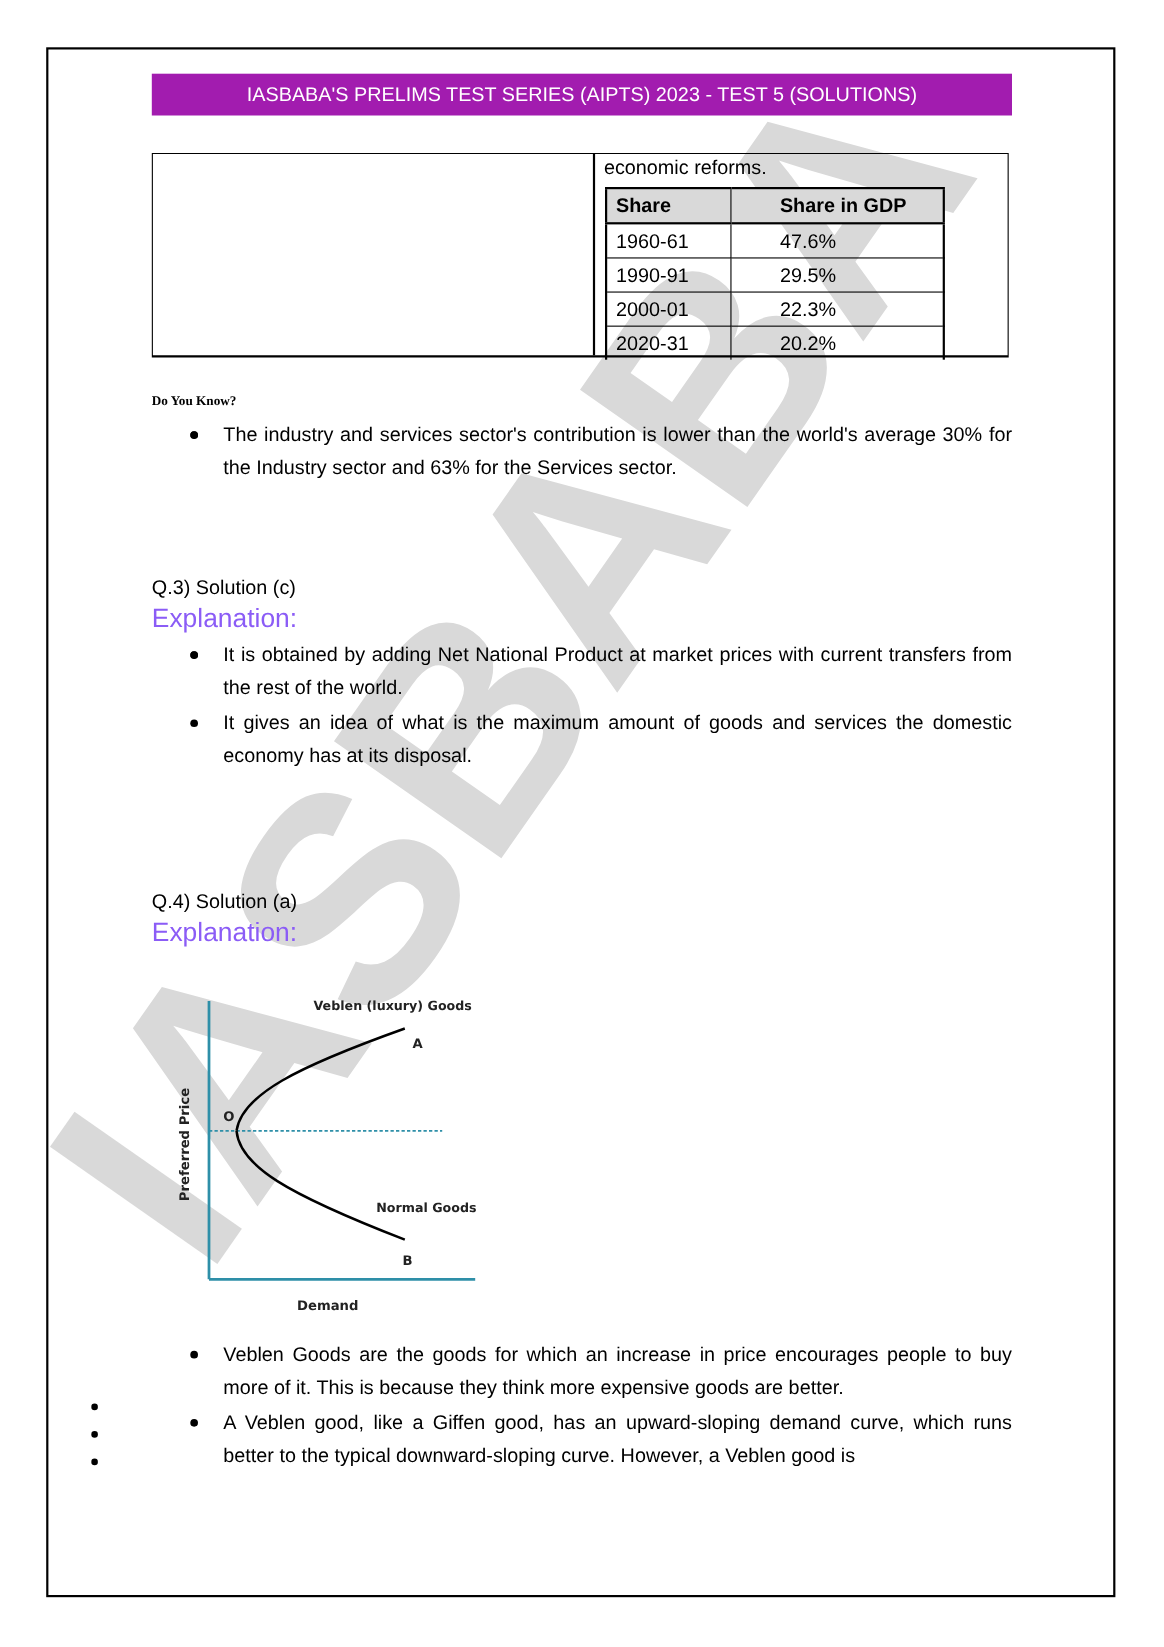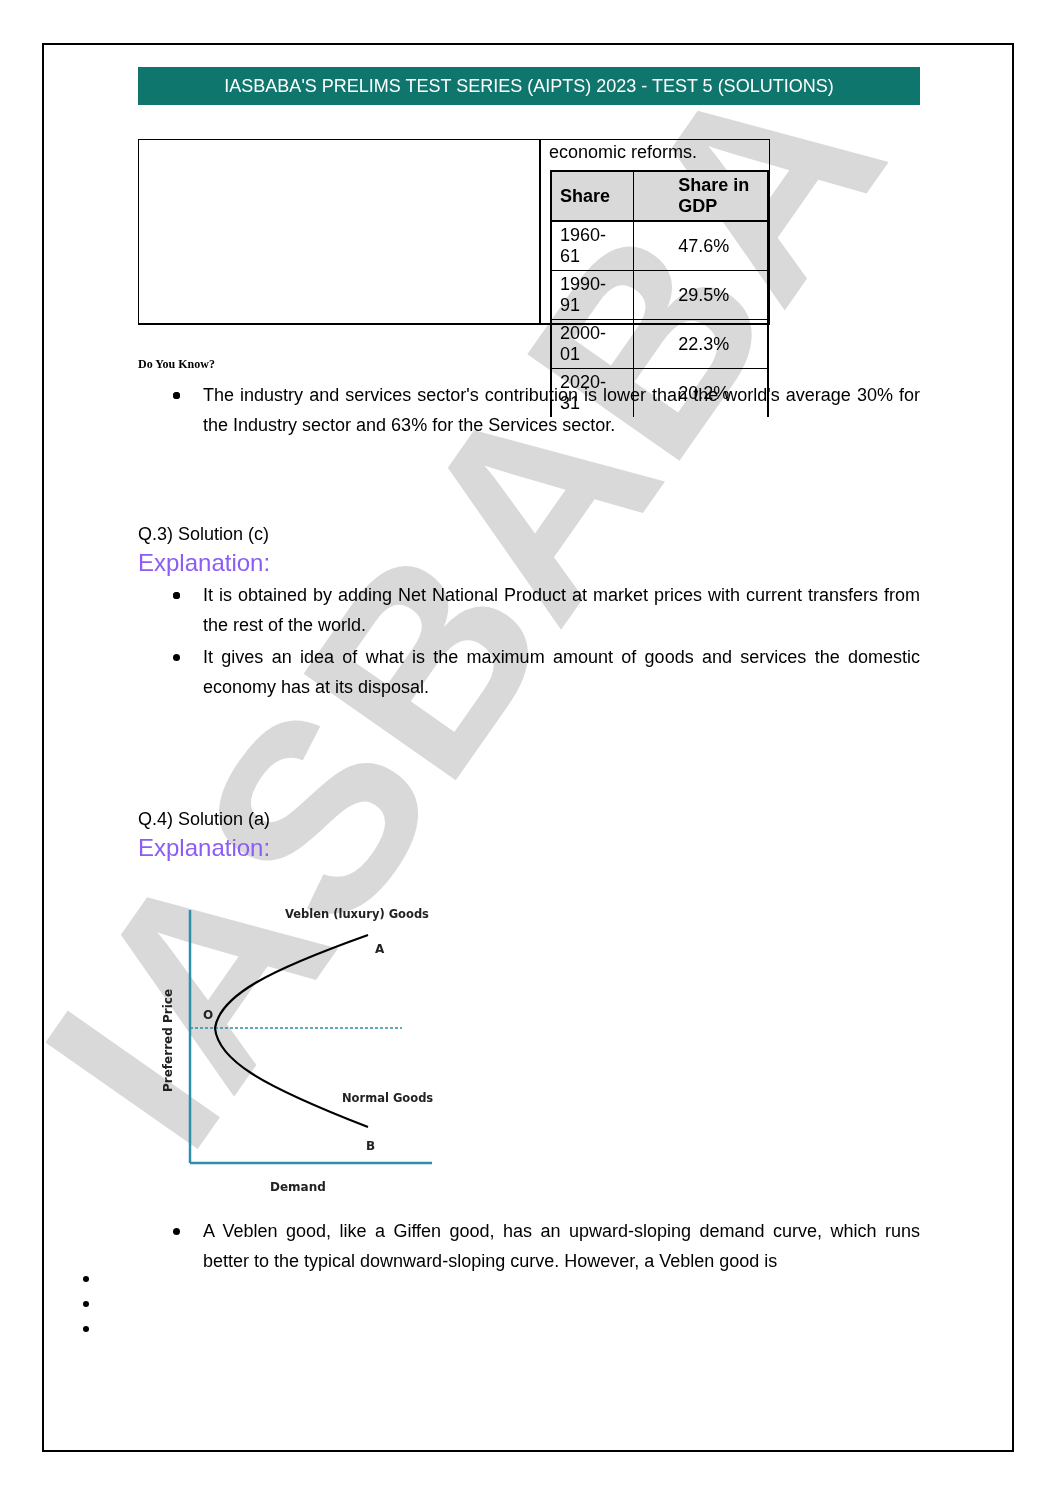--- a/index.html
+++ b/index.html
@@ -3,25 +3,25 @@
 <meta charset="utf-8">
 <style>
   html, body { margin: 0; padding: 0; background: #ffffff; }
   body { width: 1058px; height: 1497px; position: relative; overflow: hidden;
          font-family: "Liberation Sans", sans-serif; color: #000; }
   .page-border { position: absolute; left: 42px; top: 43px; width: 972px; height: 1409px;
                  border: 2px solid #000; box-sizing: border-box; }
   .watermark { position: absolute; left: 130px; top: 480px; width: 900px; height: 400px;
                pointer-events: none; z-index: 0; }
   .header-band { position: absolute; left: 138px; top: 67px; width: 782px; height: 38px;
-                 background: #0f766e; color: #fff; display: flex; align-items: center; justify-content: center;
+                 background: #a21caf; color: #fff; display: flex; align-items: center; justify-content: center;
                  font-size: 18px; z-index: 1; }
   .content { position: absolute; left: 0; top: 0; width: 1058px; z-index: 1;
              font-family: "Liberation Sans", sans-serif; font-size: 18px; }
-  .outer-table { position: absolute; left: 138px; top: 139px; width: 632px; height: 186px;
+  .outer-table { position: absolute; left: 138px; top: 139px; width: 779px; height: 186px;
                  border: 1px solid #000; border-bottom: 2px solid #000; box-sizing: border-box; }
   .outer-left { position: absolute; left: 0; top: 0; width: 400px; height: 100%;
                 border-right: 2px solid #000; }
   .outer-right-text { position: absolute; left: 410px; top: 2px; font-size: 18px; }
   .gdp-table { position: absolute; left: 411px; top: 30px; border-collapse: collapse; font-size: 18px; }
   .gdp-table th, .gdp-table td { border: 1px solid #000; padding: 3px 8px; text-align: left; height: 24px; }
   .gdp-table th { background: #d9d9d9; font-weight: bold; border-top: 2px solid #000; border-bottom: 2px solid #000; }
   .gdp-table th:first-child, .gdp-table td:first-child { width: 96px; }
   .gdp-table th:last-child, .gdp-table td:last-child { width: 140px; padding-left: 44px; }
   .gdp-table tr:last-child td { border-bottom: none; }
@@ -119,20 +119,21 @@
       <text x="225" y="58" font-family="DejaVu Sans, sans-serif" font-weight="bold" font-size="12" fill="#222">A</text>
       <text x="216" y="255" font-family="DejaVu Sans, sans-serif" font-weight="bold" font-size="12" fill="#222">B</text>
       <text x="53" y="124" font-family="DejaVu Sans, sans-serif" font-weight="bold" font-size="12" fill="#222">O</text>
       <text x="120" y="296" font-family="DejaVu Sans, sans-serif" font-weight="bold" font-size="12" fill="#222">Demand</text>
       <text x="0" y="0" font-family="DejaVu Sans, sans-serif" font-weight="bold" font-size="12" fill="#222" transform="translate(22,197) rotate(-90)">Preferred Price</text>
     </svg>
   </div>
 
   <div class="block" style="top:1216px;">
     <ul class="bullets">
+      <li><span class="dot"></span><span>Veblen Goods are the goods for which an increase in price encourages people to buy more of it. This is because they think more expensive goods are better.</span></li>
       <li><span class="dot"></span><span>A Veblen good, like a Giffen good, has an upward-sloping demand curve, which runs better to the typical downward-sloping curve. However, a Veblen good is</span></li>
     </ul>
   </div>
 
   <div class="stray-dot" style="top:1276px;"></div>
   <div class="stray-dot" style="top:1301px;"></div>
   <div class="stray-dot" style="top:1326px;"></div>
 </div>
 
 </body></html>

